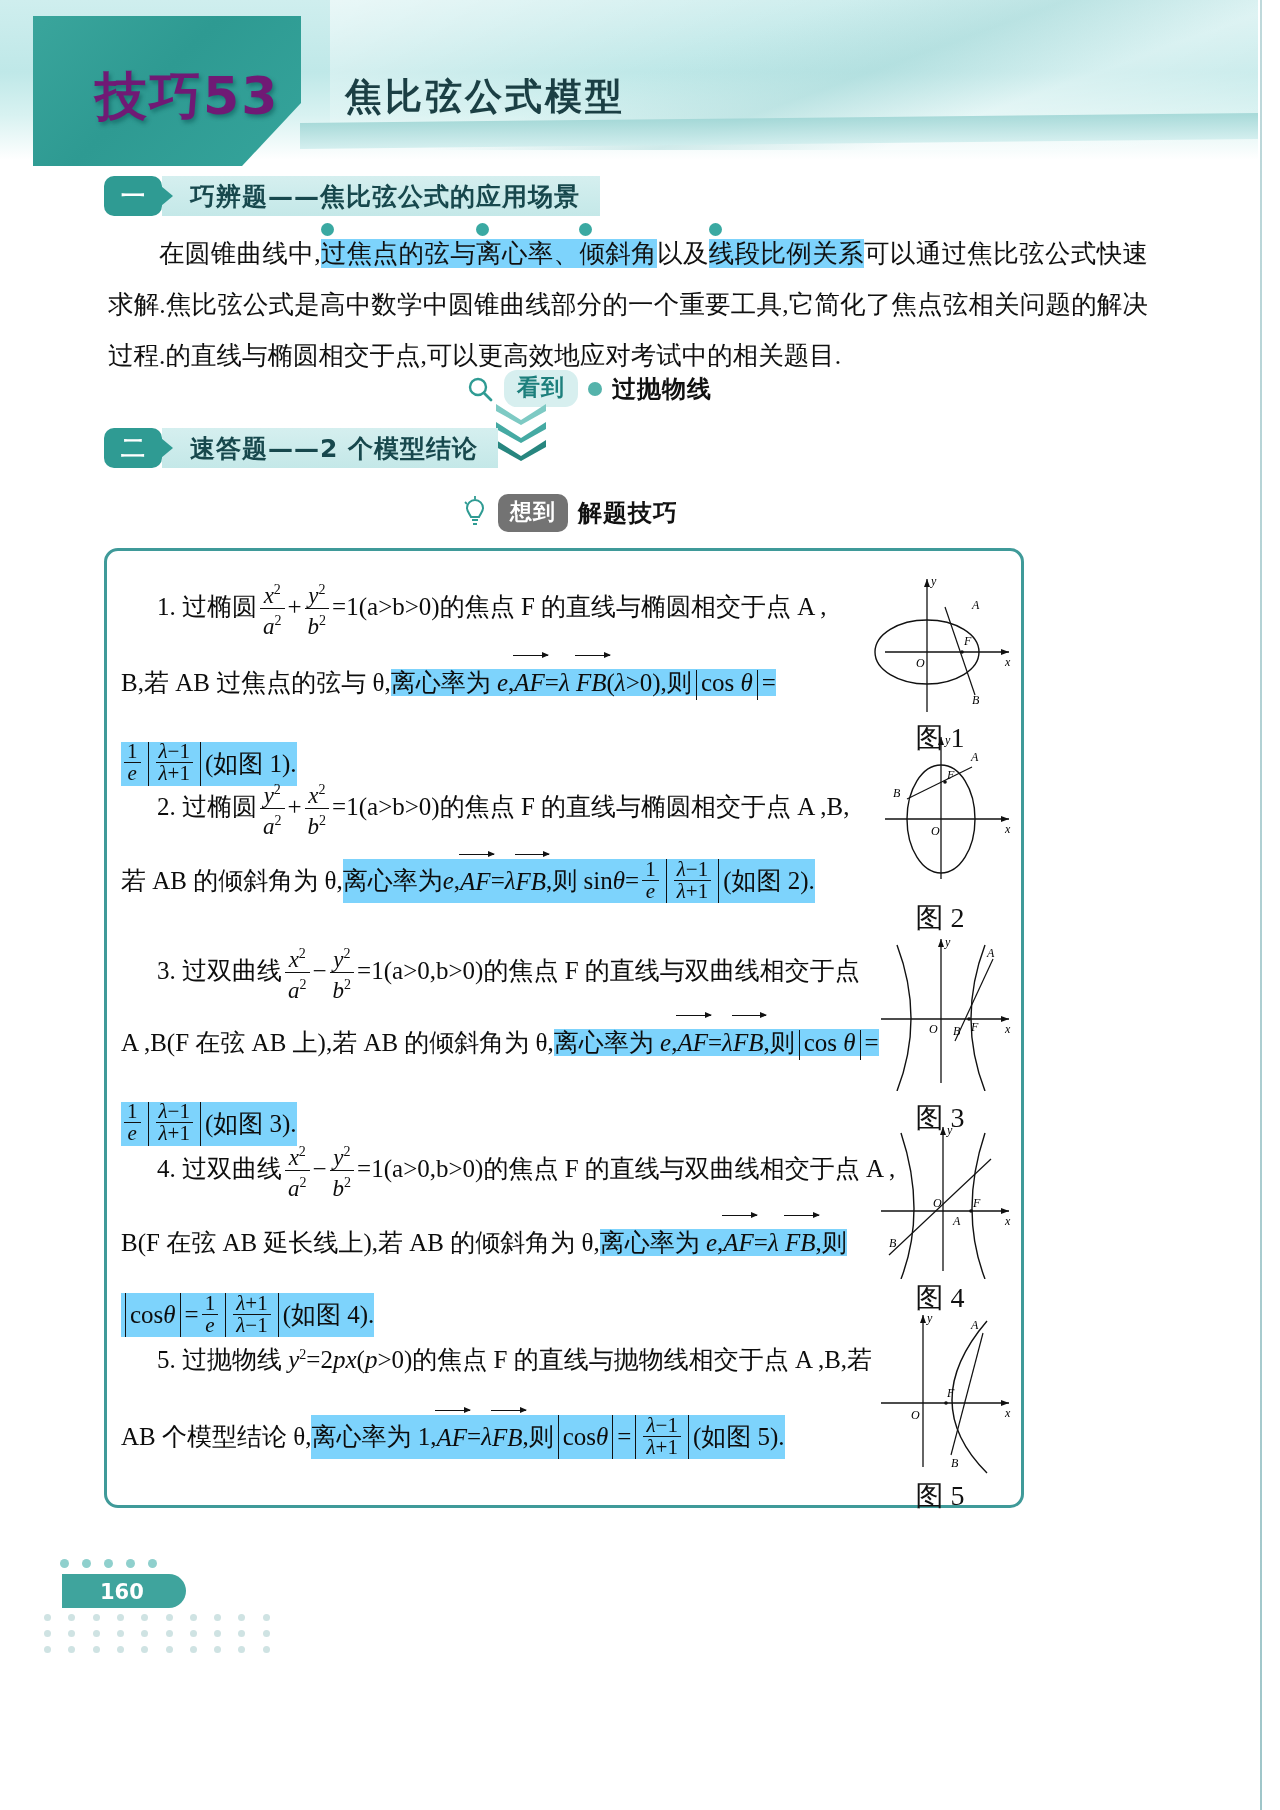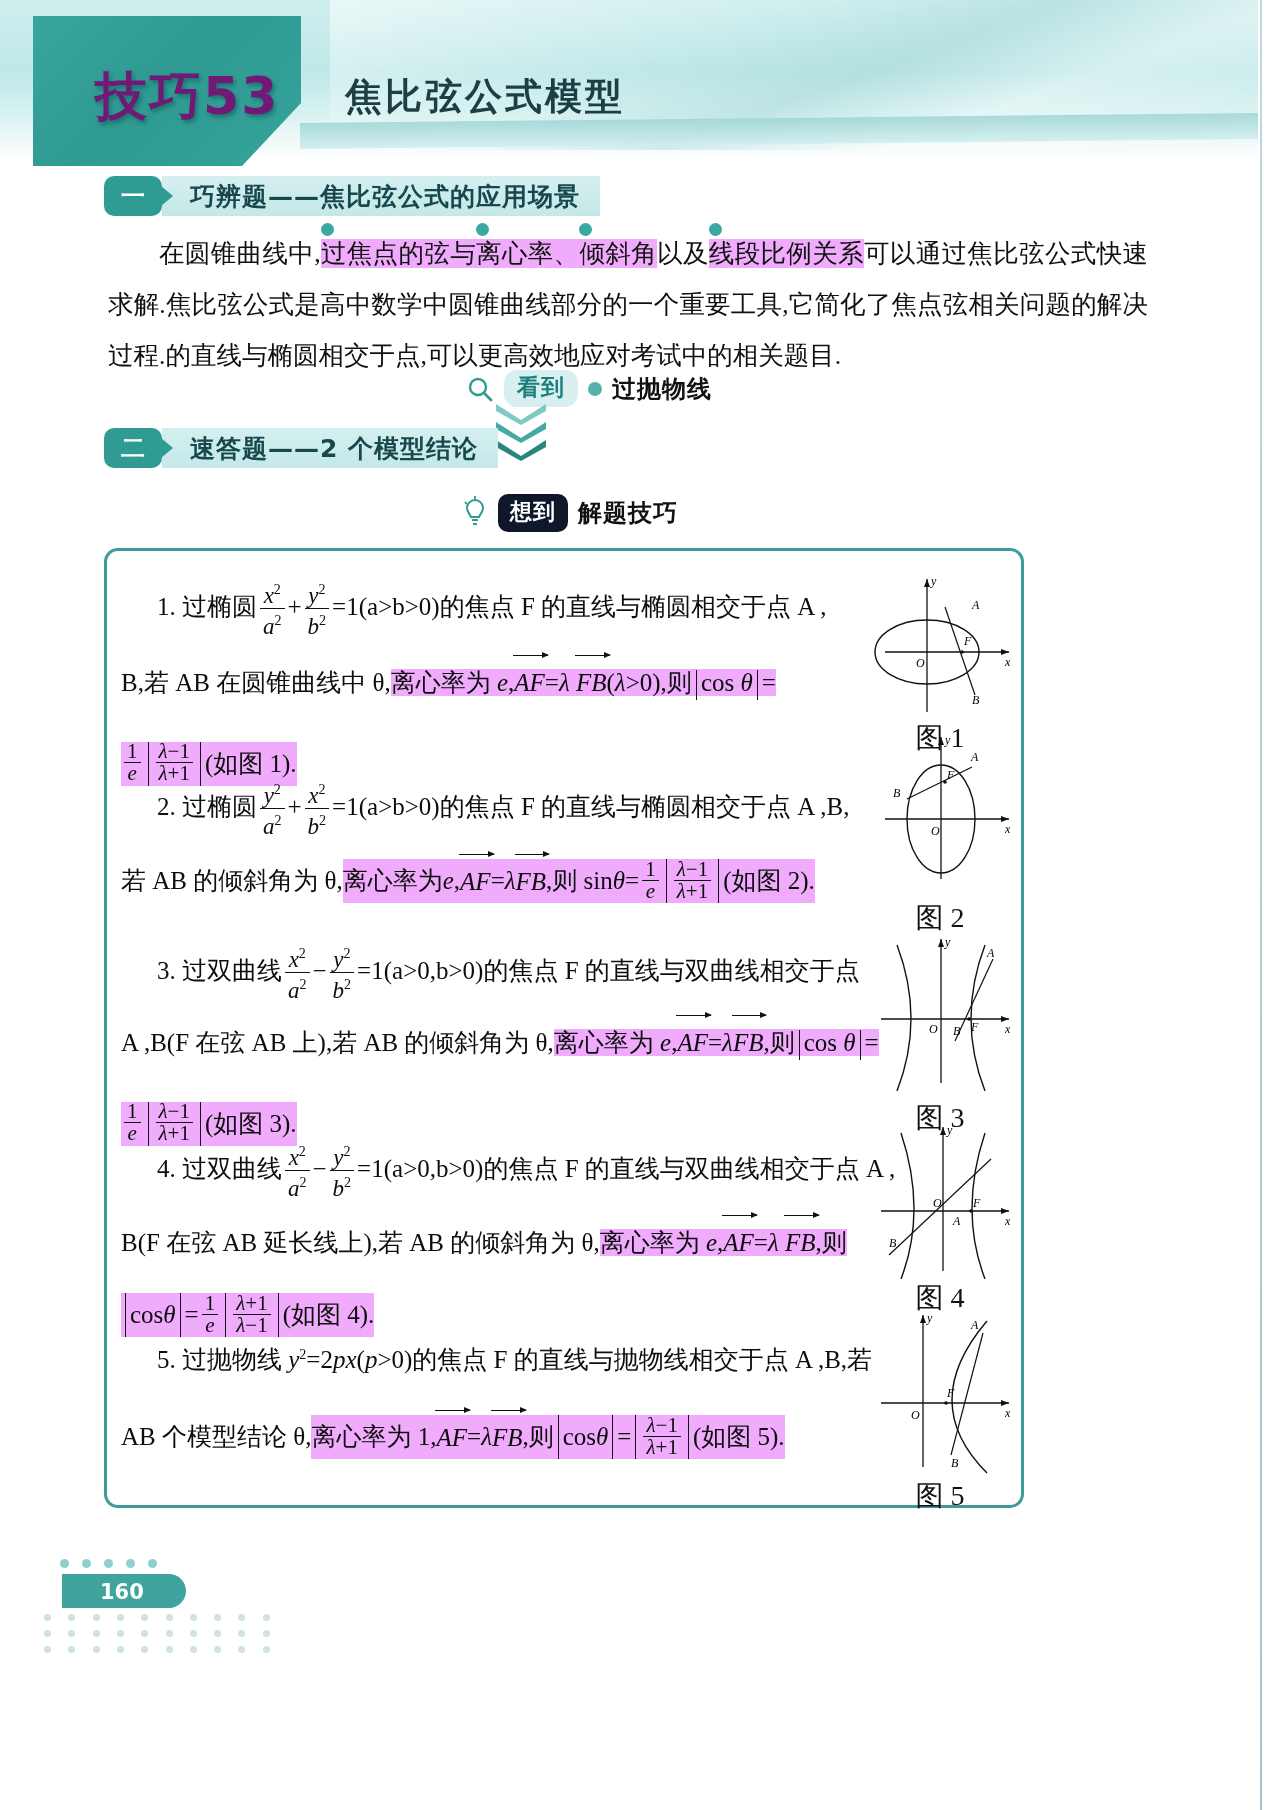--- a/index.html
+++ b/index.html
@@ -67,36 +67,36 @@
     background: linear-gradient(180deg,#d5efef,#c4e8e8); padding: 0 20px 0 28px;
     display:flex; align-items:center; font-size: 25px; font-weight: 700;
     color: #17484d; letter-spacing:1px; white-space: nowrap;
     font-family: "DejaVu Sans", "Liberation Sans", sans-serif;
   }
 
   
   .intro { position: absolute; left: 108px; top: 228px; width: 1040px;
            font-size: 25.5px; line-height: 51px; color:#101010; text-align: justify; }
   .intro p { text-indent: 2em; }
-  .hl { background: #f0abfc; }
+  .hl { background: #7dd3fc; }
   .dotmark { position: relative; }
   .dotmark::before {
     content:""; position:absolute; left: 0; top: -16px; width: 13px; height: 13px;
     border-radius: 50%; background: #3aa9a2;
   }
 
   
   .seerow { position:absolute; display:flex; align-items:center; gap: 10px; white-space: nowrap; }
   .pill {
     background: #d7efef; border-radius: 13px; padding: 2px 13px 4px;
     font-size: 23px; font-weight: 700; color: #1d7f7c; letter-spacing: 1px;
     font-family: "DejaVu Sans", "Liberation Sans", sans-serif;
   }
   .pill-solid {
-    background: #0f172a; color:#fff; border-radius: 10px; padding: 3px 12px 5px;
+    background: #737373; color:#fff; border-radius: 10px; padding: 3px 12px 5px;
     font-size: 22px; font-weight: 700; letter-spacing:1px;
     font-family: "DejaVu Sans", "Liberation Sans", sans-serif;
   }
   .seelabel { font-size: 24px; font-weight: 700; color:#111; letter-spacing:1px;
               font-family: "DejaVu Sans", "Liberation Sans", sans-serif; }
   .bullet-dot { width:14px; height:14px; border-radius:50%; background:#55b3ab; display:inline-block; }
   .chevrons { position:absolute; left:496px; top:404px; width:50px; }
   .chev { display:block; width:50px; height:21px; margin-bottom:-3px; }
 
   
@@ -213,21 +213,21 @@
     <span class="seelabel">解题技巧</span>
   </div>
 
   <div class="fbox">
 
     <div class="item" style="left:50px; top:28px; width:720px;">
       <span class="idx">1.</span>
       <span>过椭圆</span><span class="frac big"><span class="n"><i class="v">x</i><sup class="p">2</sup></span><span class="d"><i class="v">a</i><sup class="p">2</sup></span></span>+<span class="frac big"><span class="n"><i class="v">y</i><sup class="p">2</sup></span><span class="d"><i class="v">b</i><sup class="p">2</sup></span></span><span>=1(a&gt;b&gt;0)的焦点 F 的直线与椭圆相交于点 A ,</span>
     </div>
     <div class="item" style="left:14px; top:112px; width:880px;">
-      <span>B,若 AB 在圆锥曲线中 θ,</span><span class="hl">离心率为 <i class="v">e</i>,<span class="vec"><i class="v">AF</i></span>=<i class="v">λ</i> <span class="vec"><i class="v">FB</i></span>(<i class="v">λ</i>&gt;0),则<span class="bar barS"></span>cos <i class="v">θ</i><span class="bar barS"></span>=</span>
+      <span>B,若 AB 过焦点的弦与 θ,</span><span class="hl">离心率为 <i class="v">e</i>,<span class="vec"><i class="v">AF</i></span>=<i class="v">λ</i> <span class="vec"><i class="v">FB</i></span>(<i class="v">λ</i>&gt;0),则<span class="bar barS"></span>cos <i class="v">θ</i><span class="bar barS"></span>=</span>
     </div>
     <div class="item" style="left:14px; top:182px;">
       <span class="hl abs">
         <span class="frac">
             <span class="n">1</span>
             <span class="d"><i class="v">e</i></span>
           </span>
         <span class="bar"></span>
         <span class="frac">
             <span class="n"><i class="v">λ</i>−1</span>

